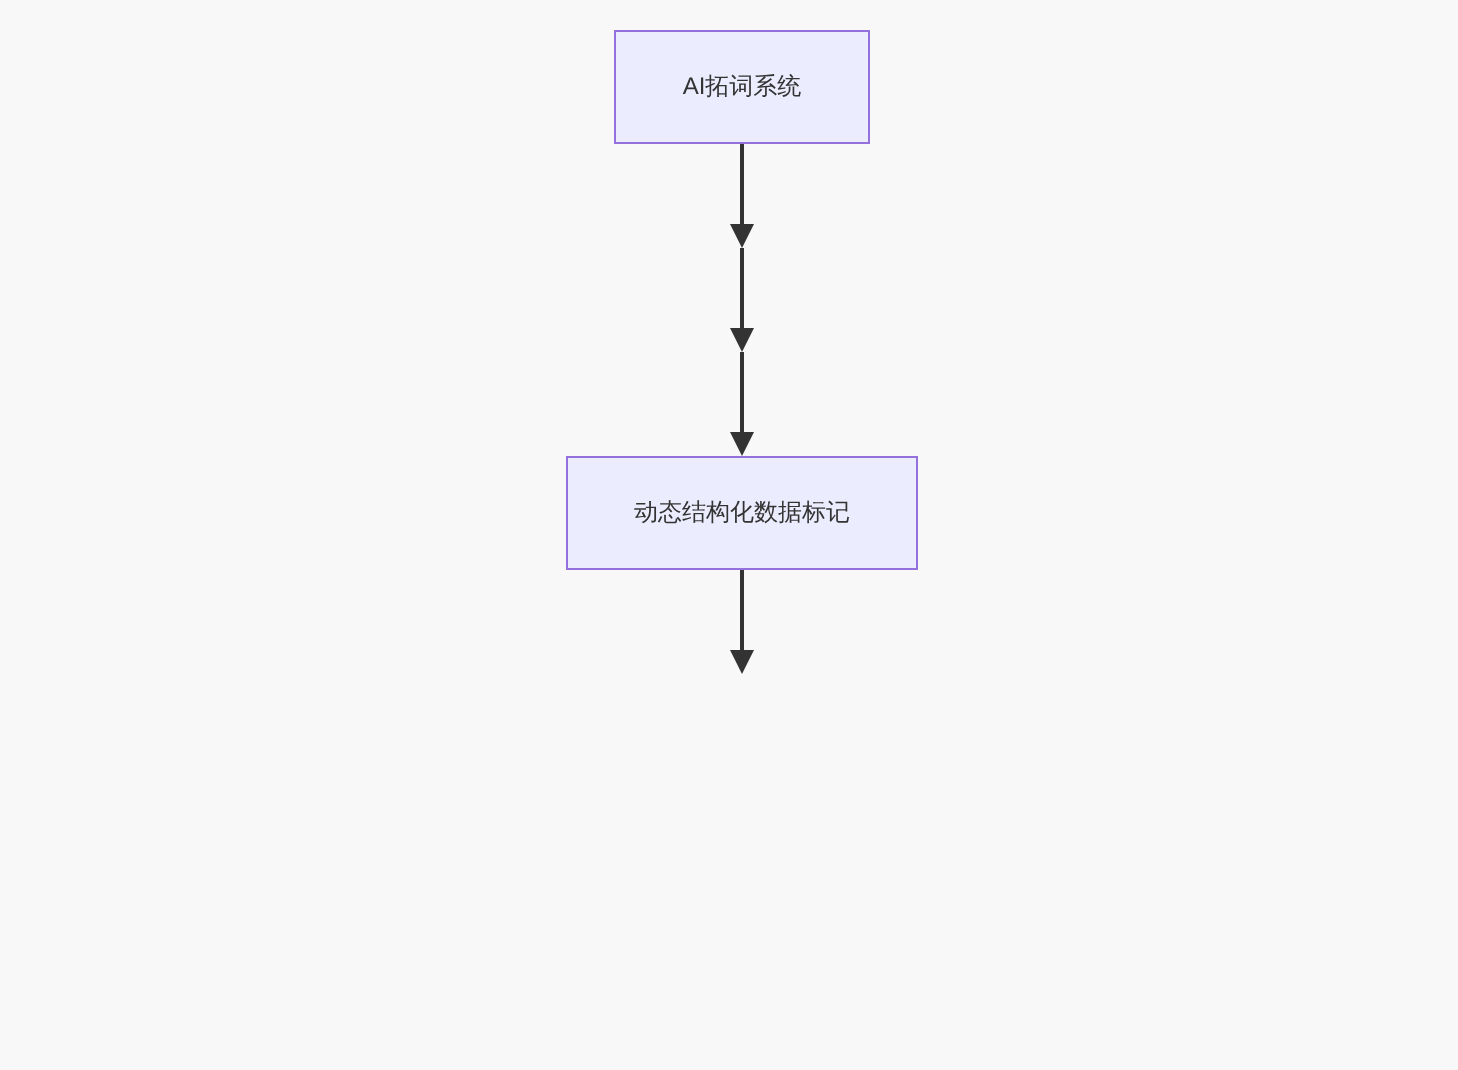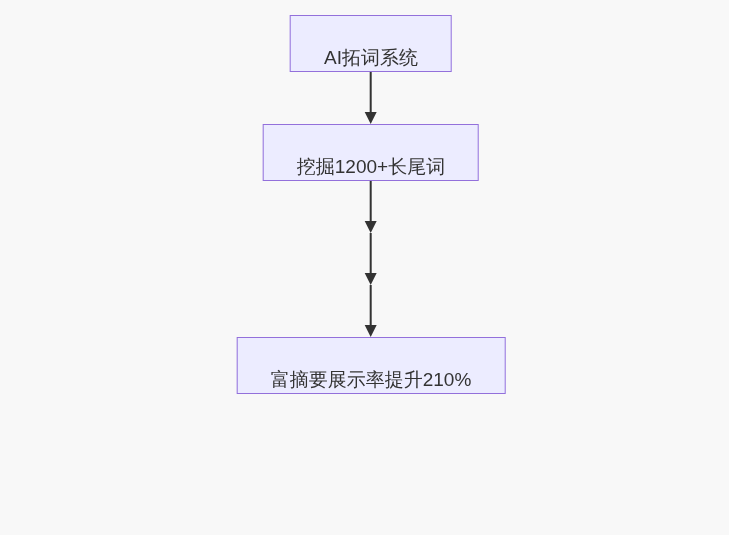--- a/index.html
+++ b/index.html
@@ -30,23 +30,23 @@
     display: flex;
     flex-direction: column;
     align-items: center;
   }
   .node {
     height: 57px;
     padding: 0 33px;
     background: var(--node-fill);
     border: 1px solid var(--node-border);
     color: var(--node-text);
-    font-size: 19px;
+    font-size: 12px;
     display: flex;
-    align-items: flex-end;
+    align-items: center;
     justify-content: center;
     white-space: nowrap;
     text-align: center;
   }
   .arrow {
     width: 2px;
     height: 52px;
     position: relative;
     display: flex;
     justify-content: center;
@@ -73,35 +73,32 @@
 
 <div class="flowchart">
   <div class="node">
     <span>AI拓词系统</span>
   </div>
   <div class="arrow">
     <div class="shaft"></div>
     <div class="head"></div>
   </div>
 
-  <div class="node">
-    <span>挖掘1200+长尾词</span>
-  </div>
-  <div class="arrow">
-    <div class="shaft"></div>
-    <div class="head"></div>
-  </div>
-
   <div class="arrow">
     <div class="shaft"></div>
     <div class="head"></div>
   </div>
 
   <div class="arrow">
     <div class="shaft"></div>
     <div class="head"></div>
   </div>
 
   <div class="node">
-    <span>富摘要展示率提升210%</span>
+    <span>动态结构化数据标记</span>
   </div>
+  <div class="arrow">
+    <div class="shaft"></div>
+    <div class="head"></div>
+  </div>
+
 
 </div>
 
 </body></html>

